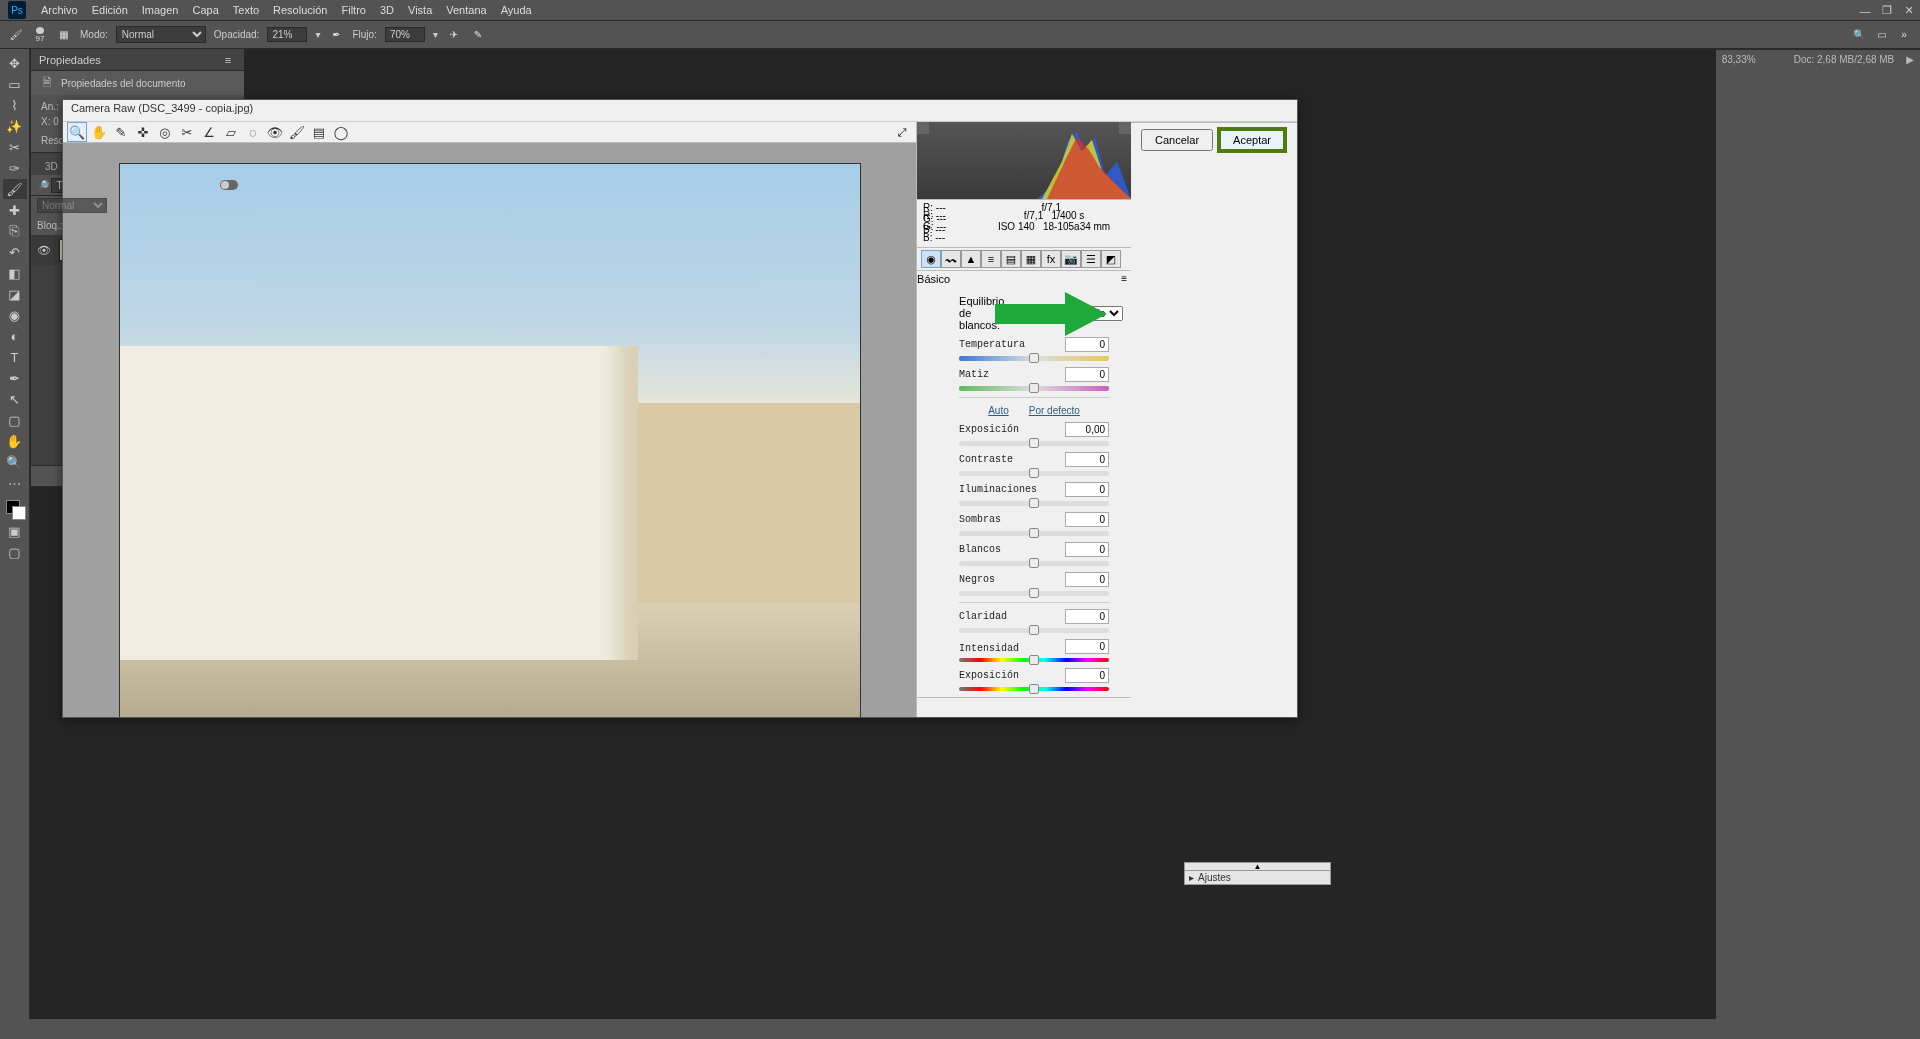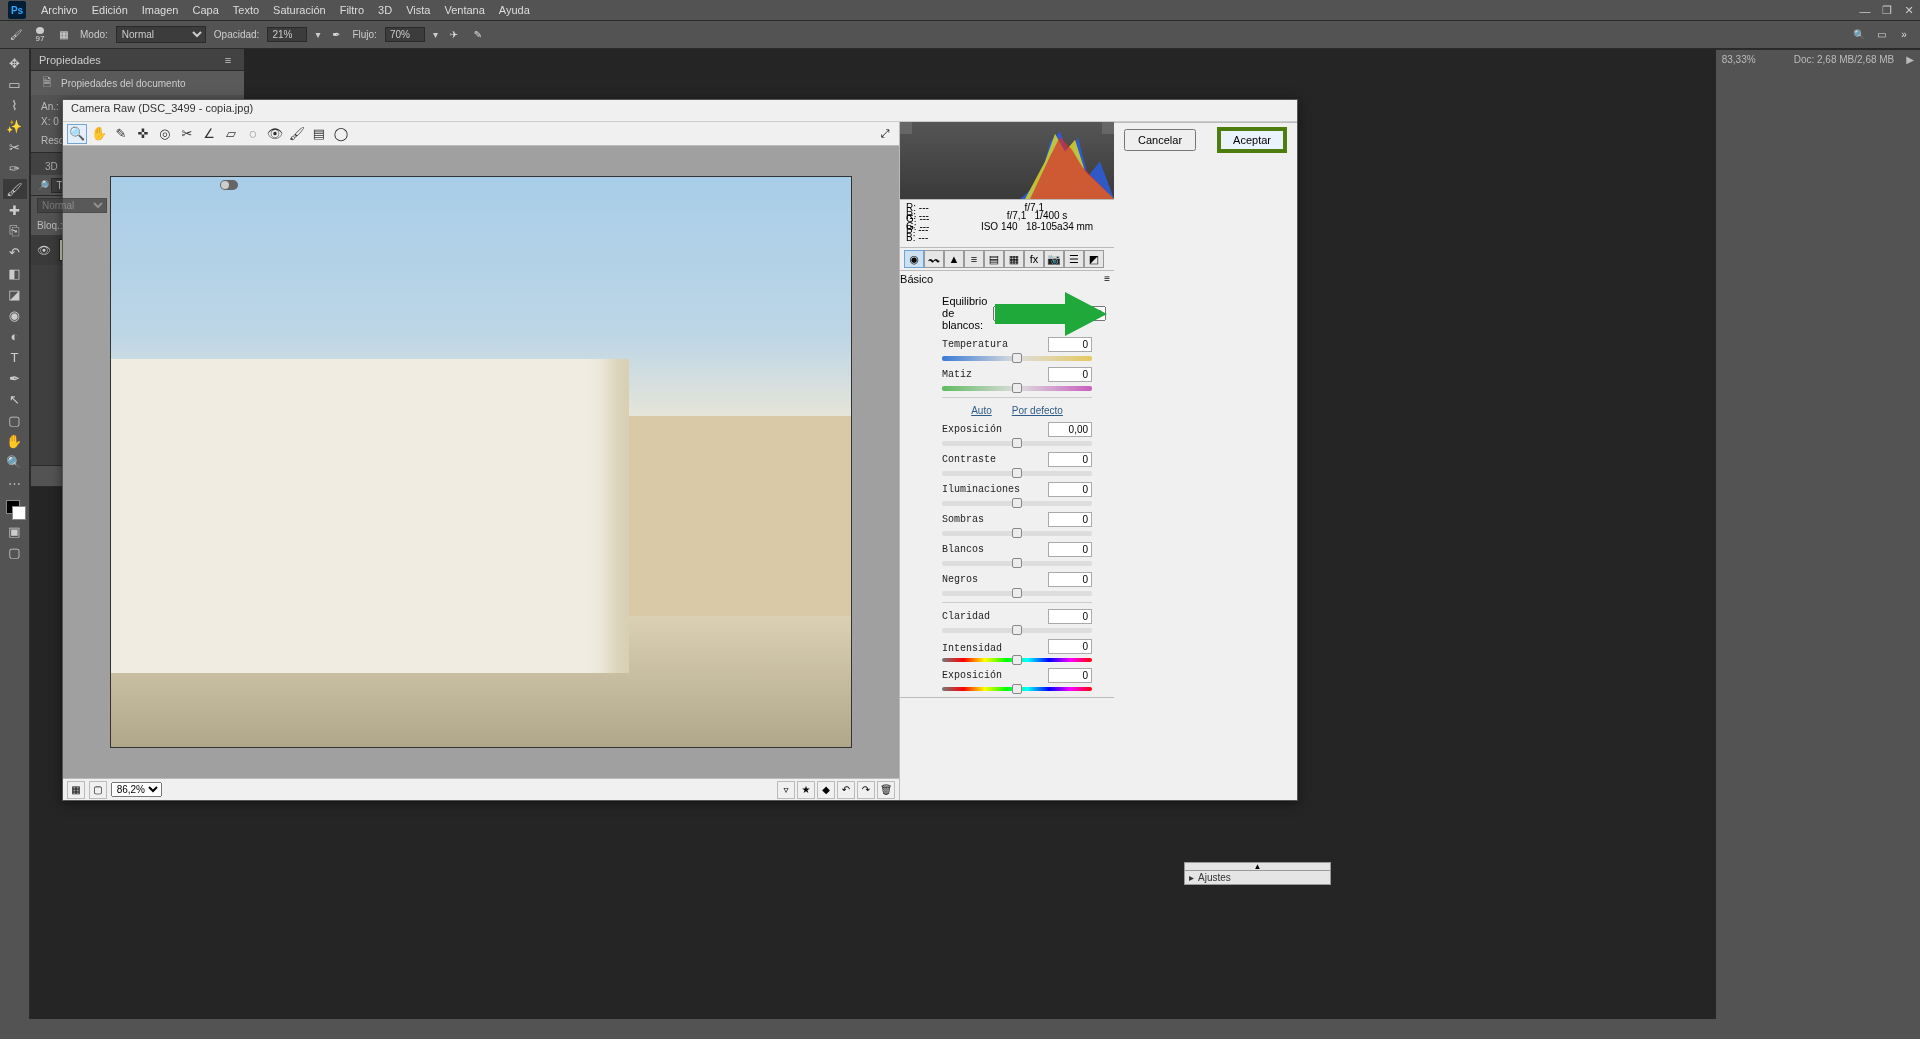--- a/index.html
+++ b/index.html
@@ -1,20 +1,20 @@
 <!DOCTYPE html>
 <html><head>
 <meta charset="utf-8">
 <style>
 * { margin: 0; padding: 0; box-sizing: border-box; font-family: "Segoe UI", Tahoma, sans-serif; user-select: none; }
 body { background: #535353; width: 1920px; height: 1039px; overflow: hidden; color: #ccc; font-size: 11px; }
 
 
 .menubar { height: 21px; background: #535353; display: flex; align-items: center; padding: 0 8px; border-bottom: 1px solid #2a2a2a; position: relative; }
-.menubar .logo { width: 18px; height: 18px; background: #001e36; color: #31a8ff; font-weight: bold; font-size: 10px; display: inline-flex; align-items: center; justify-content: center; border-radius: 2px; margin-right: 8px; }
+.menubar .logo { width: 18px; height: 18px; background: #001e36; color: #31a8ff; font-weight: normal; font-size: 10px; display: inline-flex; align-items: center; justify-content: center; border-radius: 2px; margin-right: 8px; }
 .menubar .menu-item { padding: 0 7px; cursor: default; color: #ddd; }
 .menubar .win-controls { position: absolute; right: 0; top: 0; display: flex; }
 .menubar .win-controls span { width: 22px; height: 21px; display: inline-flex; align-items: center; justify-content: center; color: #ccc; }
 
 
 .optionsbar { height: 28px; background: #535353; border-bottom: 1px solid #2a2a2a; display: flex; align-items: center; padding: 0 8px; gap: 8px; font-size: 10px; }
 .optionsbar .ic { width:16px; height:16px; display:inline-flex; align-items:center; justify-content:center; color:#ddd; }
 .optionsbar .field { background:#3c3c3c; border:1px solid #2a2a2a; padding:1px 4px; min-width:40px; color:#ccc; font-size:10px; }
 .optionsbar select { background:#3c3c3c; border:1px solid #2a2a2a; color:#ccc; font-size:10px; padding:1px; }
 .optionsbar .right-tools { margin-left:auto; display:flex; gap:6px; }
@@ -30,21 +30,21 @@
 .toolpanel .swatches .fg { width:14px; height:14px; background:#000; border:1px solid #888; position:absolute; left:2px; top:2px; }
 .toolpanel .swatches .bg { width:14px; height:14px; background:#fff; border:1px solid #888; position:absolute; left:8px; top:8px; }
 
 
 .center { flex: 1; background: #252525; display: flex; flex-direction: column; position: relative; }
 
 
 .rightpanels { width: 214px; background: #535353; border-left: 1px solid #2a2a2a; display: flex; flex-direction: column; }
 
 
-.cr-dialog { position: absolute; left: 32px; top: 50px; width: 1236px; height: 702px; background: #f0f0f0; border: 1px solid #555; box-shadow: 0 2px 10px rgba(0,0,0,.5); color: #000; display: flex; flex-direction: column; font-size: 11px; }
+.cr-dialog { position: absolute; left: 32px; top: 50px; width: 1236px; height: 619px; background: #f0f0f0; border: 1px solid #555; box-shadow: 0 2px 10px rgba(0,0,0,.5); color: #000; display: flex; flex-direction: column; font-size: 11px; }
 .cr-title { height: 22px; padding: 2px 8px; background: #f0f0f0; border-bottom: 1px solid #ccc; color:#333; }
 .cr-body { display: flex; flex: 1; overflow: hidden; }
 .cr-left { flex: 1; display: flex; flex-direction: column; border-right: 1px solid #bbb; }
 .cr-toolbar { height: 24px; border-bottom: 1px solid #bbb; display: flex; align-items: center; gap: 2px; padding: 0 4px; }
 .cr-toolbar .t { width:20px; height:20px; display:flex; align-items:center; justify-content:center; color:#333; font-size:13px; }
 .cr-toolbar .t.sel { border: 1px solid #71a4d6; background:#e4eefc; }
 .cr-toolbar .fs { margin-left:auto; width:20px; height:20px; display:flex; align-items:center; justify-content:center; }
 .cr-preview { flex:1; background:#a0a0a0; display:flex; align-items:center; justify-content:center; padding: 20px 40px; }
 .cr-image { width: 742px; height: 572px; background: linear-gradient(to bottom, #a8cde8 0%, #bdd6e6 28%, #efe8d6 45%, #e8ddc0 70%, #b0a68a 100%); border:1px solid #333; position:relative; overflow:hidden; }
 .cr-image::before { content:""; position:absolute; left:0; top:32%; width:70%; height:55%; background:#f0ece2; box-shadow: inset -40px 0 20px -20px #d8cfb3; }
@@ -80,21 +80,21 @@
 .cr-slider-track.color-tint { background: linear-gradient(to right, #5fba5f, #ddd, #c85fc0); }
 .cr-slider-track.color-sat { background: linear-gradient(to right,#777,#f00,#ff0,#0f0,#0ff,#00f,#f0f,#f00); height:4px; }
 .cr-slider-track .thumb { position:absolute; top:-3px; left:calc(50% - 5px); width:10px; height:10px; background:#ececec; border:1px solid #888; border-radius:2px; }
 
 .cr-row .autodef { text-align:center; margin: 4px 0 6px; }
 .cr-row .autodef a { font-size:10px; margin:0 10px; color:#2f5b8a; }
 .cr-hr { border:0; border-top:1px solid #ccc; margin:6px 0; }
 .cr-wbrow { display:flex; align-items:center; gap:6px; margin-bottom:6px; }
 .cr-wbrow select { flex:1; font-size:10px; }
 
-.cr-footer { height: 34px; border-top: 1px solid #bbb; display:flex; align-items:center; justify-content:flex-end; gap:21px; padding:0 10px; }
+.cr-footer { height: 34px; border-top: 1px solid #bbb; display:flex; align-items:center; justify-content:flex-end; gap:4px; padding:0 10px; }
 .cr-footer button { min-width:64px; padding:3px 12px; font-size:11px; }
 .cr-footer button.primary { border:4px solid #4d7c0f; background:#eaf2fb; }
 
 
 .arrow { position:absolute; left: 932px; top: 192px; width: 112px; height: 44px; pointer-events:none; }
 
 
 .statusbar { height: 20px; background: #535353; border-top: 1px solid #2a2a2a; display:flex; align-items:center; gap:12px; padding:0 6px; color:#bbb; font-size:10px; }
 .statusbar .zoom { width:60px; }
 
@@ -125,21 +125,21 @@
 </head>
 <body>
 
 <div class="menubar">
   <span class="logo">Ps</span>
   <span class="menu-item">Archivo</span>
   <span class="menu-item">Edición</span>
   <span class="menu-item">Imagen</span>
   <span class="menu-item">Capa</span>
   <span class="menu-item">Texto</span>
-  <span class="menu-item">Saturación</span>
+  <span class="menu-item">Resolución</span>
   <span class="menu-item">Filtro</span>
   <span class="menu-item">3D</span>
   <span class="menu-item">Vista</span>
   <span class="menu-item">Ventana</span>
   <span class="menu-item">Ayuda</span>
   <div class="win-controls">
     <span>—</span>
     <span>❐</span>
     <span>✕</span>
   </div>

